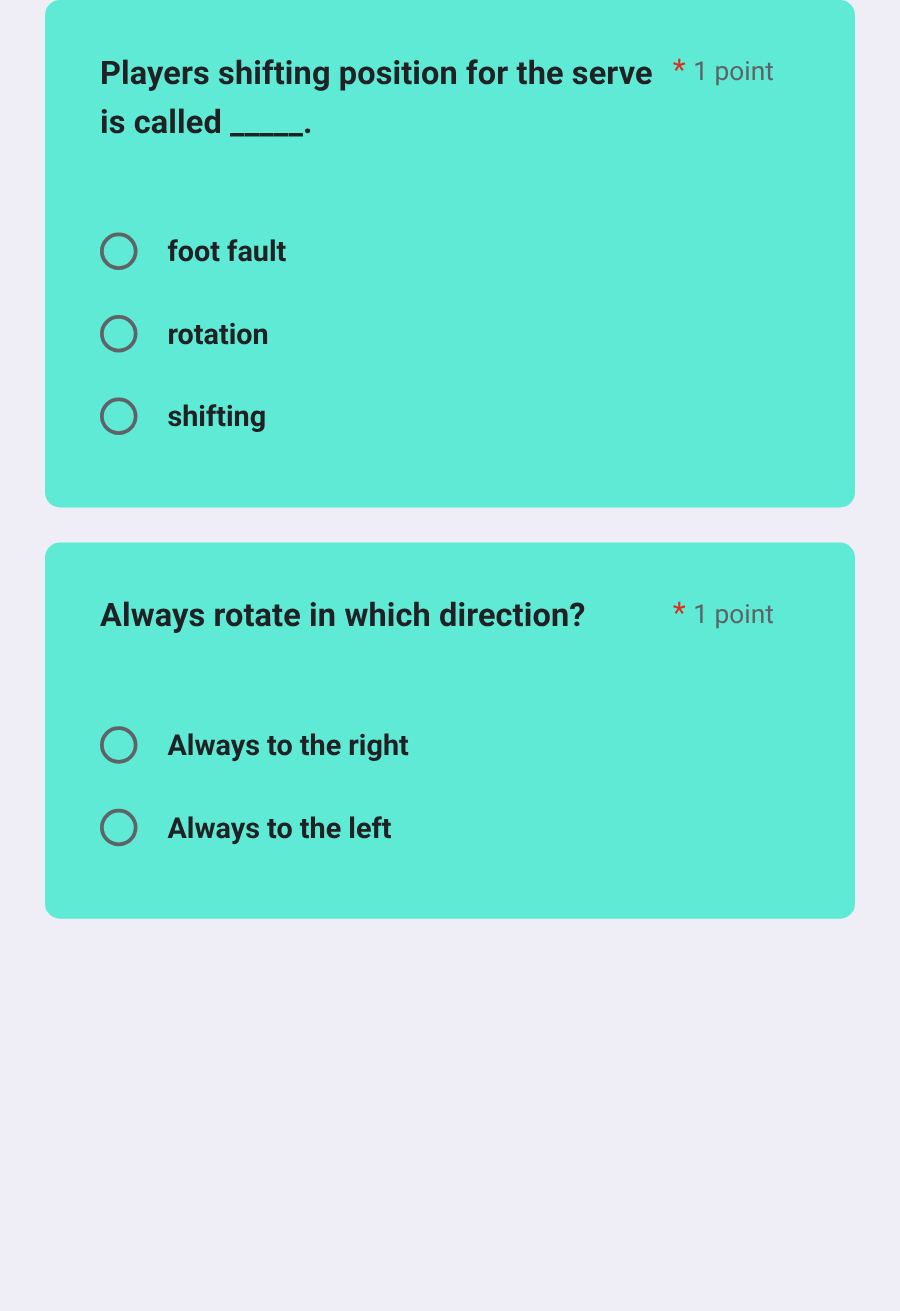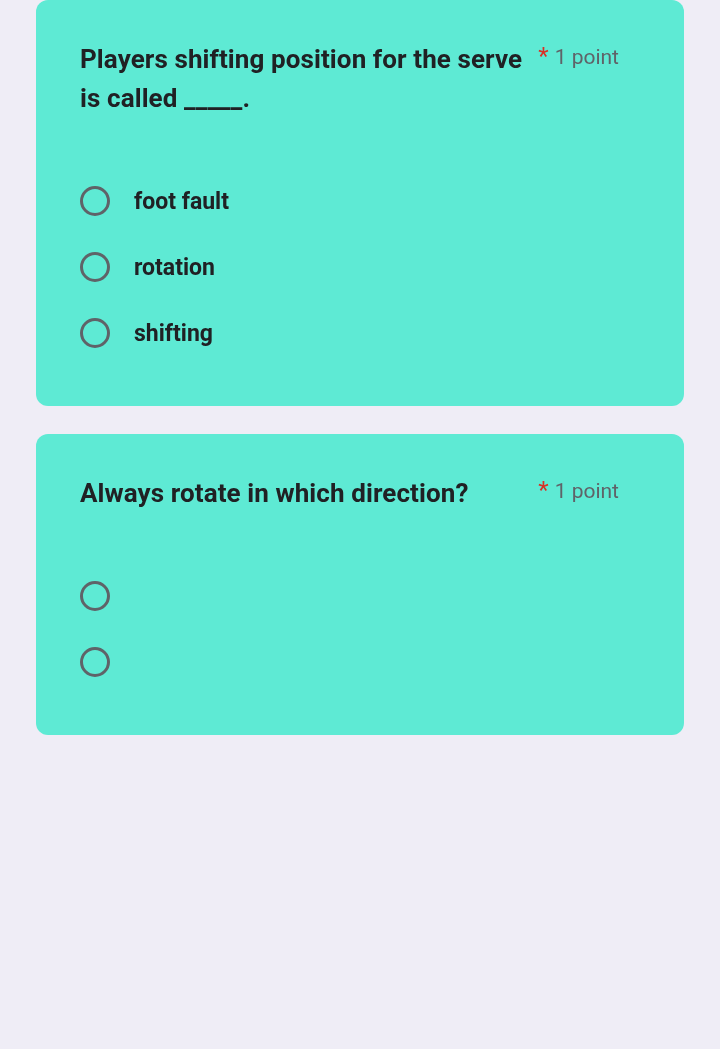--- a/index.html
+++ b/index.html
@@ -97,18 +97,20 @@
   <div class="q-header">
     <div class="q-title">Always rotate in which direction?</div>
     <div class="q-meta">
       <span class="asterisk">*</span>
       <span>1 point</span>
     </div>
   </div>
   <div>
     <label class="option">
       <span class="radio"></span>
+      <span class="option-label">Always to the right</span>
     </label>
     <label class="option">
       <span class="radio"></span>
+      <span class="option-label">Always to the left</span>
     </label>
   </div>
 </div>
 
 </body></html>

